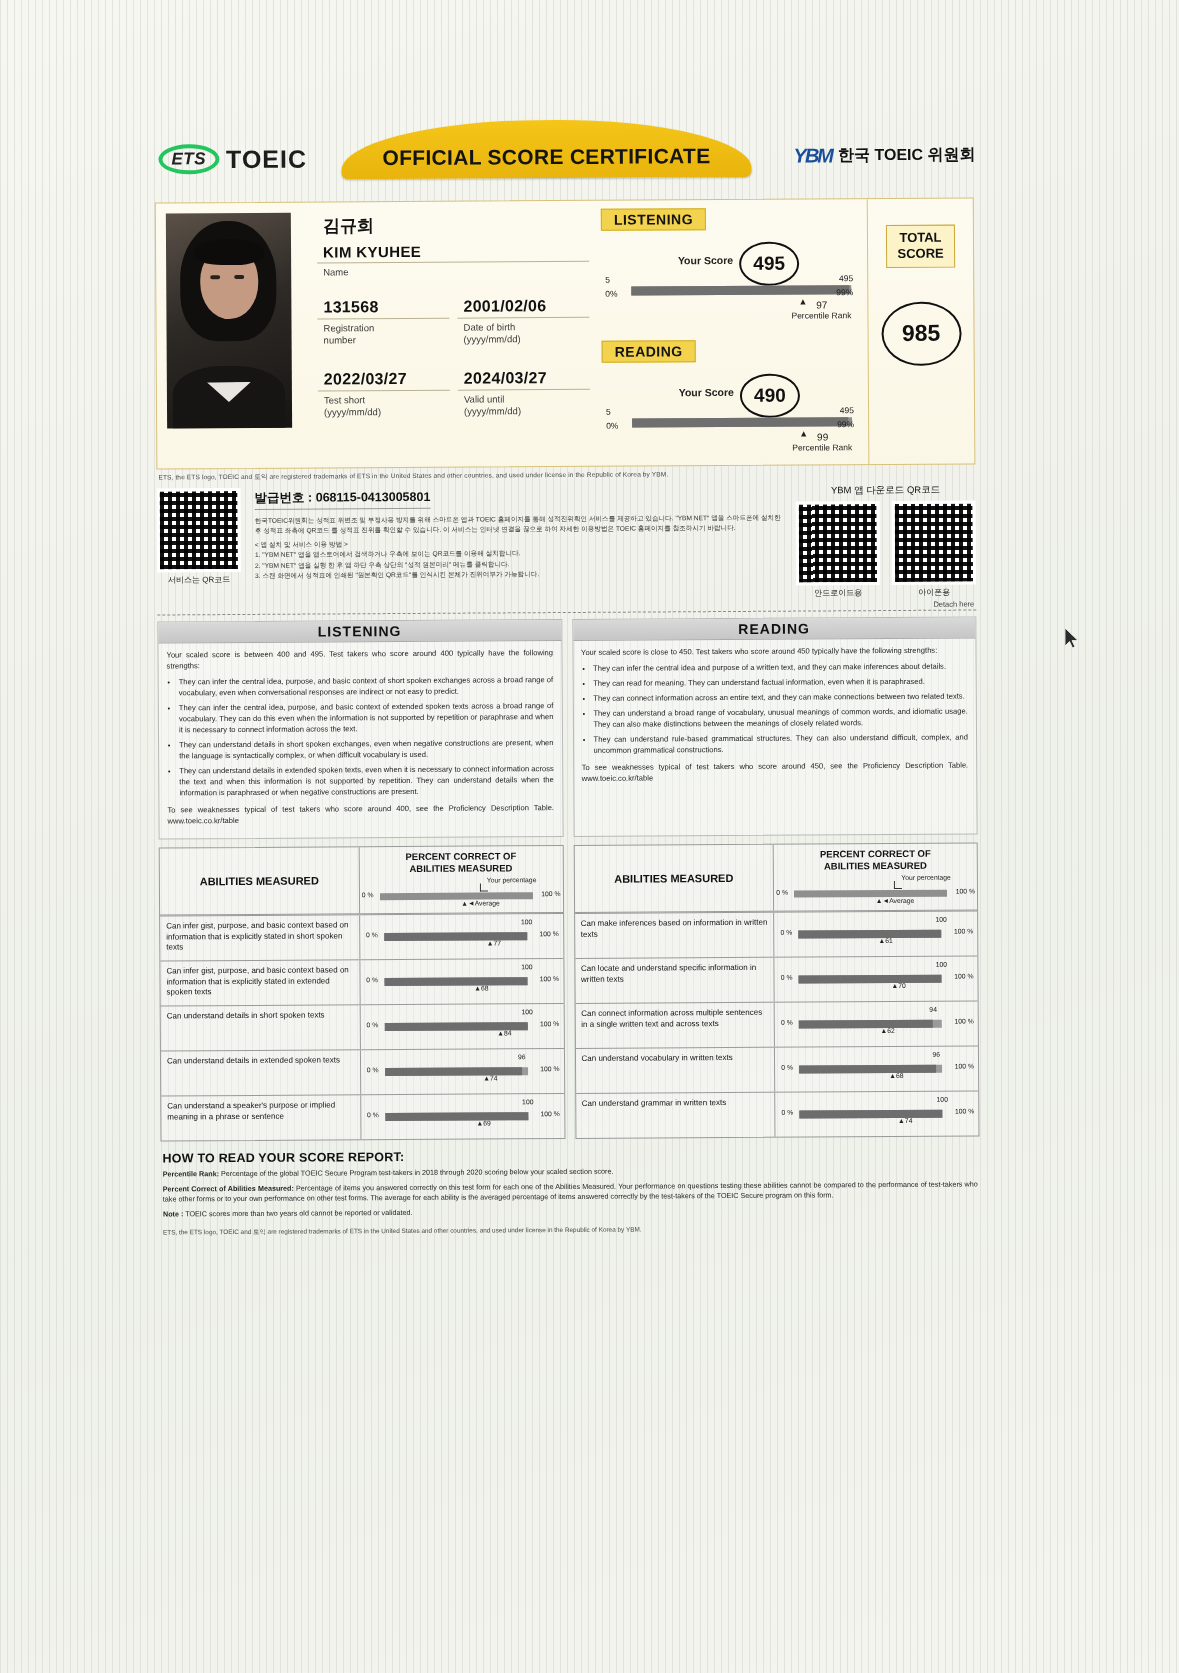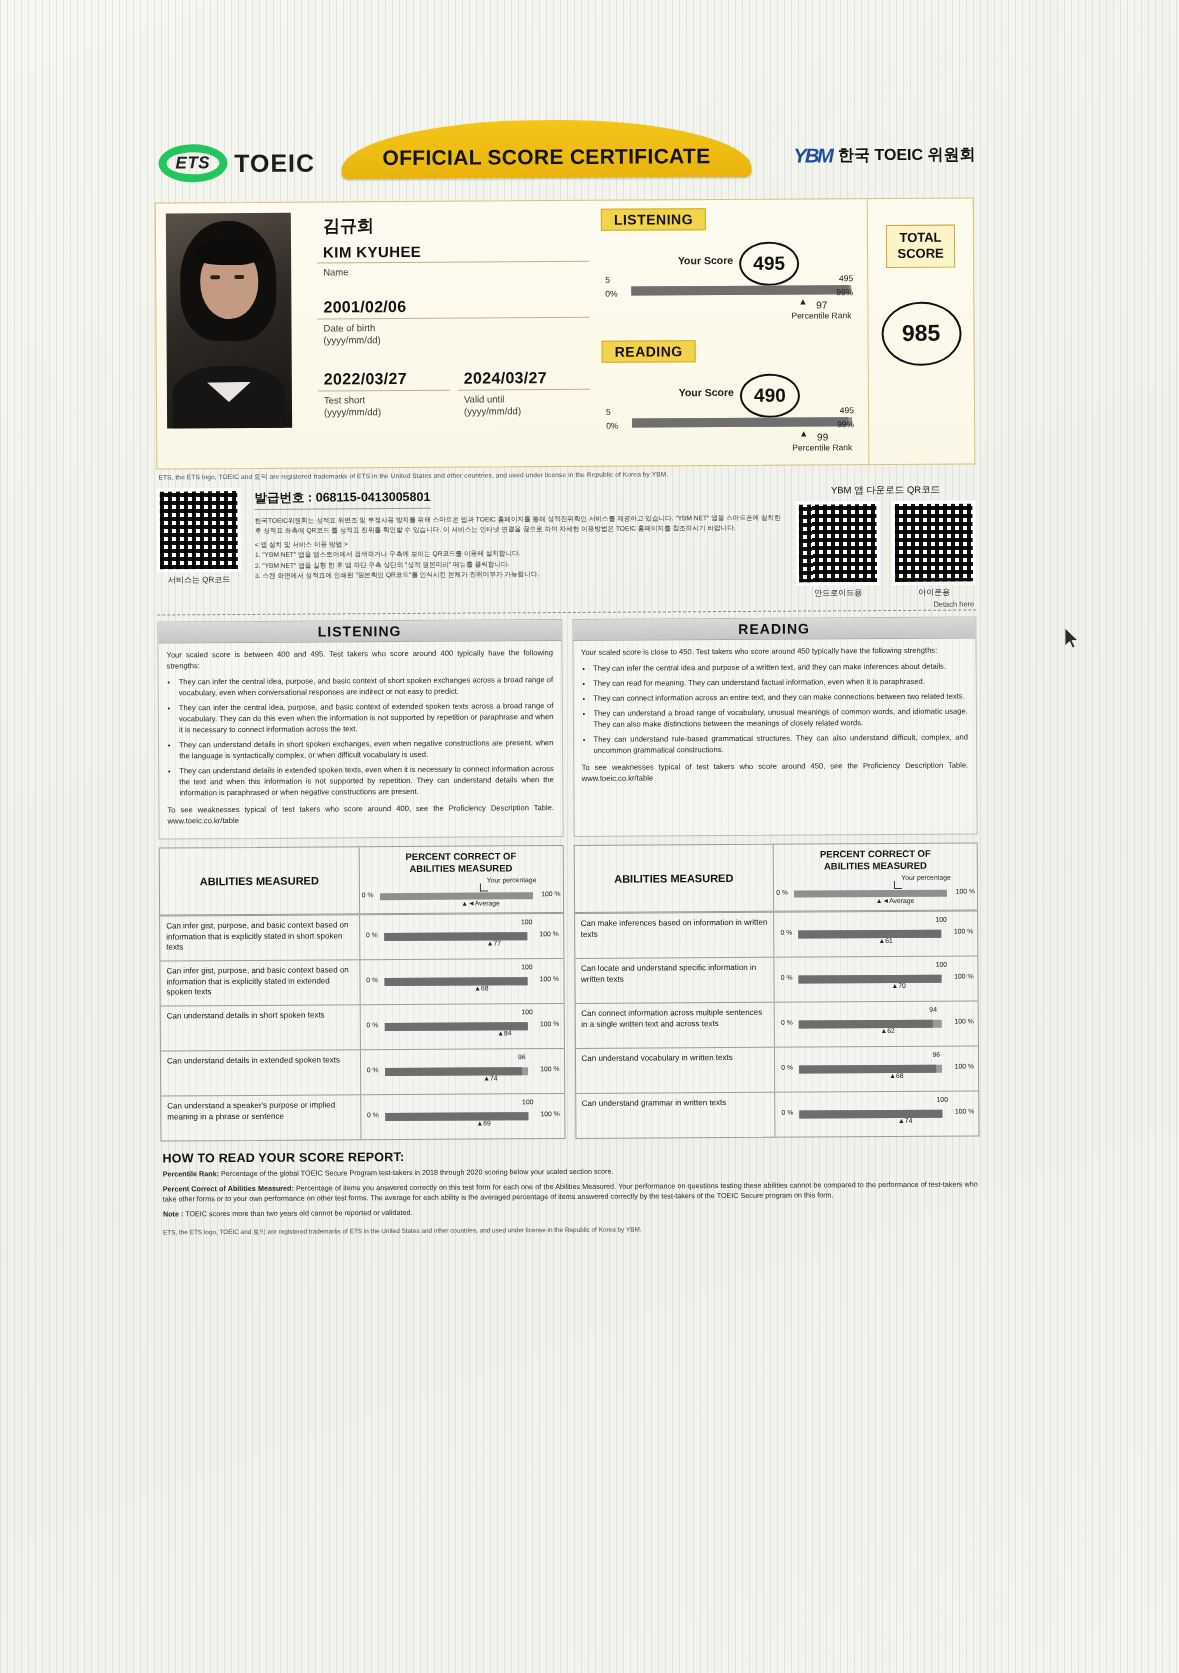--- a/index.html
+++ b/index.html
@@ -19,21 +19,21 @@
   }
   .sheet{
     position:absolute;
     left:150px;top:120px;width:835px;height:1225px;
     transform:rotate(-0.35deg);
   }
   
   .hdr{position:relative;height:80px;}
   .ets-logo{position:absolute;left:12px;top:22px;display:flex;align-items:center;gap:7px;}
   .ets-oval{
-    border:8px solid #22c55e;border-radius:50%;
+    border:4px solid #22c55e;border-radius:50%;
     padding:1px 9px;font-size:17px;font-weight:bold;font-style:italic;
     color:#222;letter-spacing:.5px;
   }
   .toeic-word{font-size:25px;font-weight:bold;color:#1d1d1d;letter-spacing:1px;}
   .cert-banner{
     position:absolute;left:195px;top:0;width:410px;height:58px;
     background:linear-gradient(#f5c518,#e8b40d);
     border-radius:48% 48% 6px 6px/85% 85% 6px 6px;
     box-shadow:0 1px 2px rgba(0,0,0,.25);
   }
@@ -211,20 +211,28 @@
       </div>
     </div>
 
     <div class="info-col">
       <div class="name-ko">김규희</div>
       <div class="name-en">KIM  KYUHEE</div>
       <div class="fieldline"></div>
       <div class="fieldlabel">Name</div>
 
       <div class="row2" style="margin-top:6px">
+        <div>
+          <div class="val">131568</div>
+          <div class="fieldline"></div>
+          <div class="fieldlabel">
+            <span>Registration</span><br>
+            <span>number</span>
+          </div>
+        </div>
         <div>
           <div class="val">2001/02/06</div>
           <div class="fieldline"></div>
           <div class="fieldlabel">
             <span>Date of birth</span><br>
             <span>(yyyy/mm/dd)</span>
           </div>
         </div>
       </div>
 

